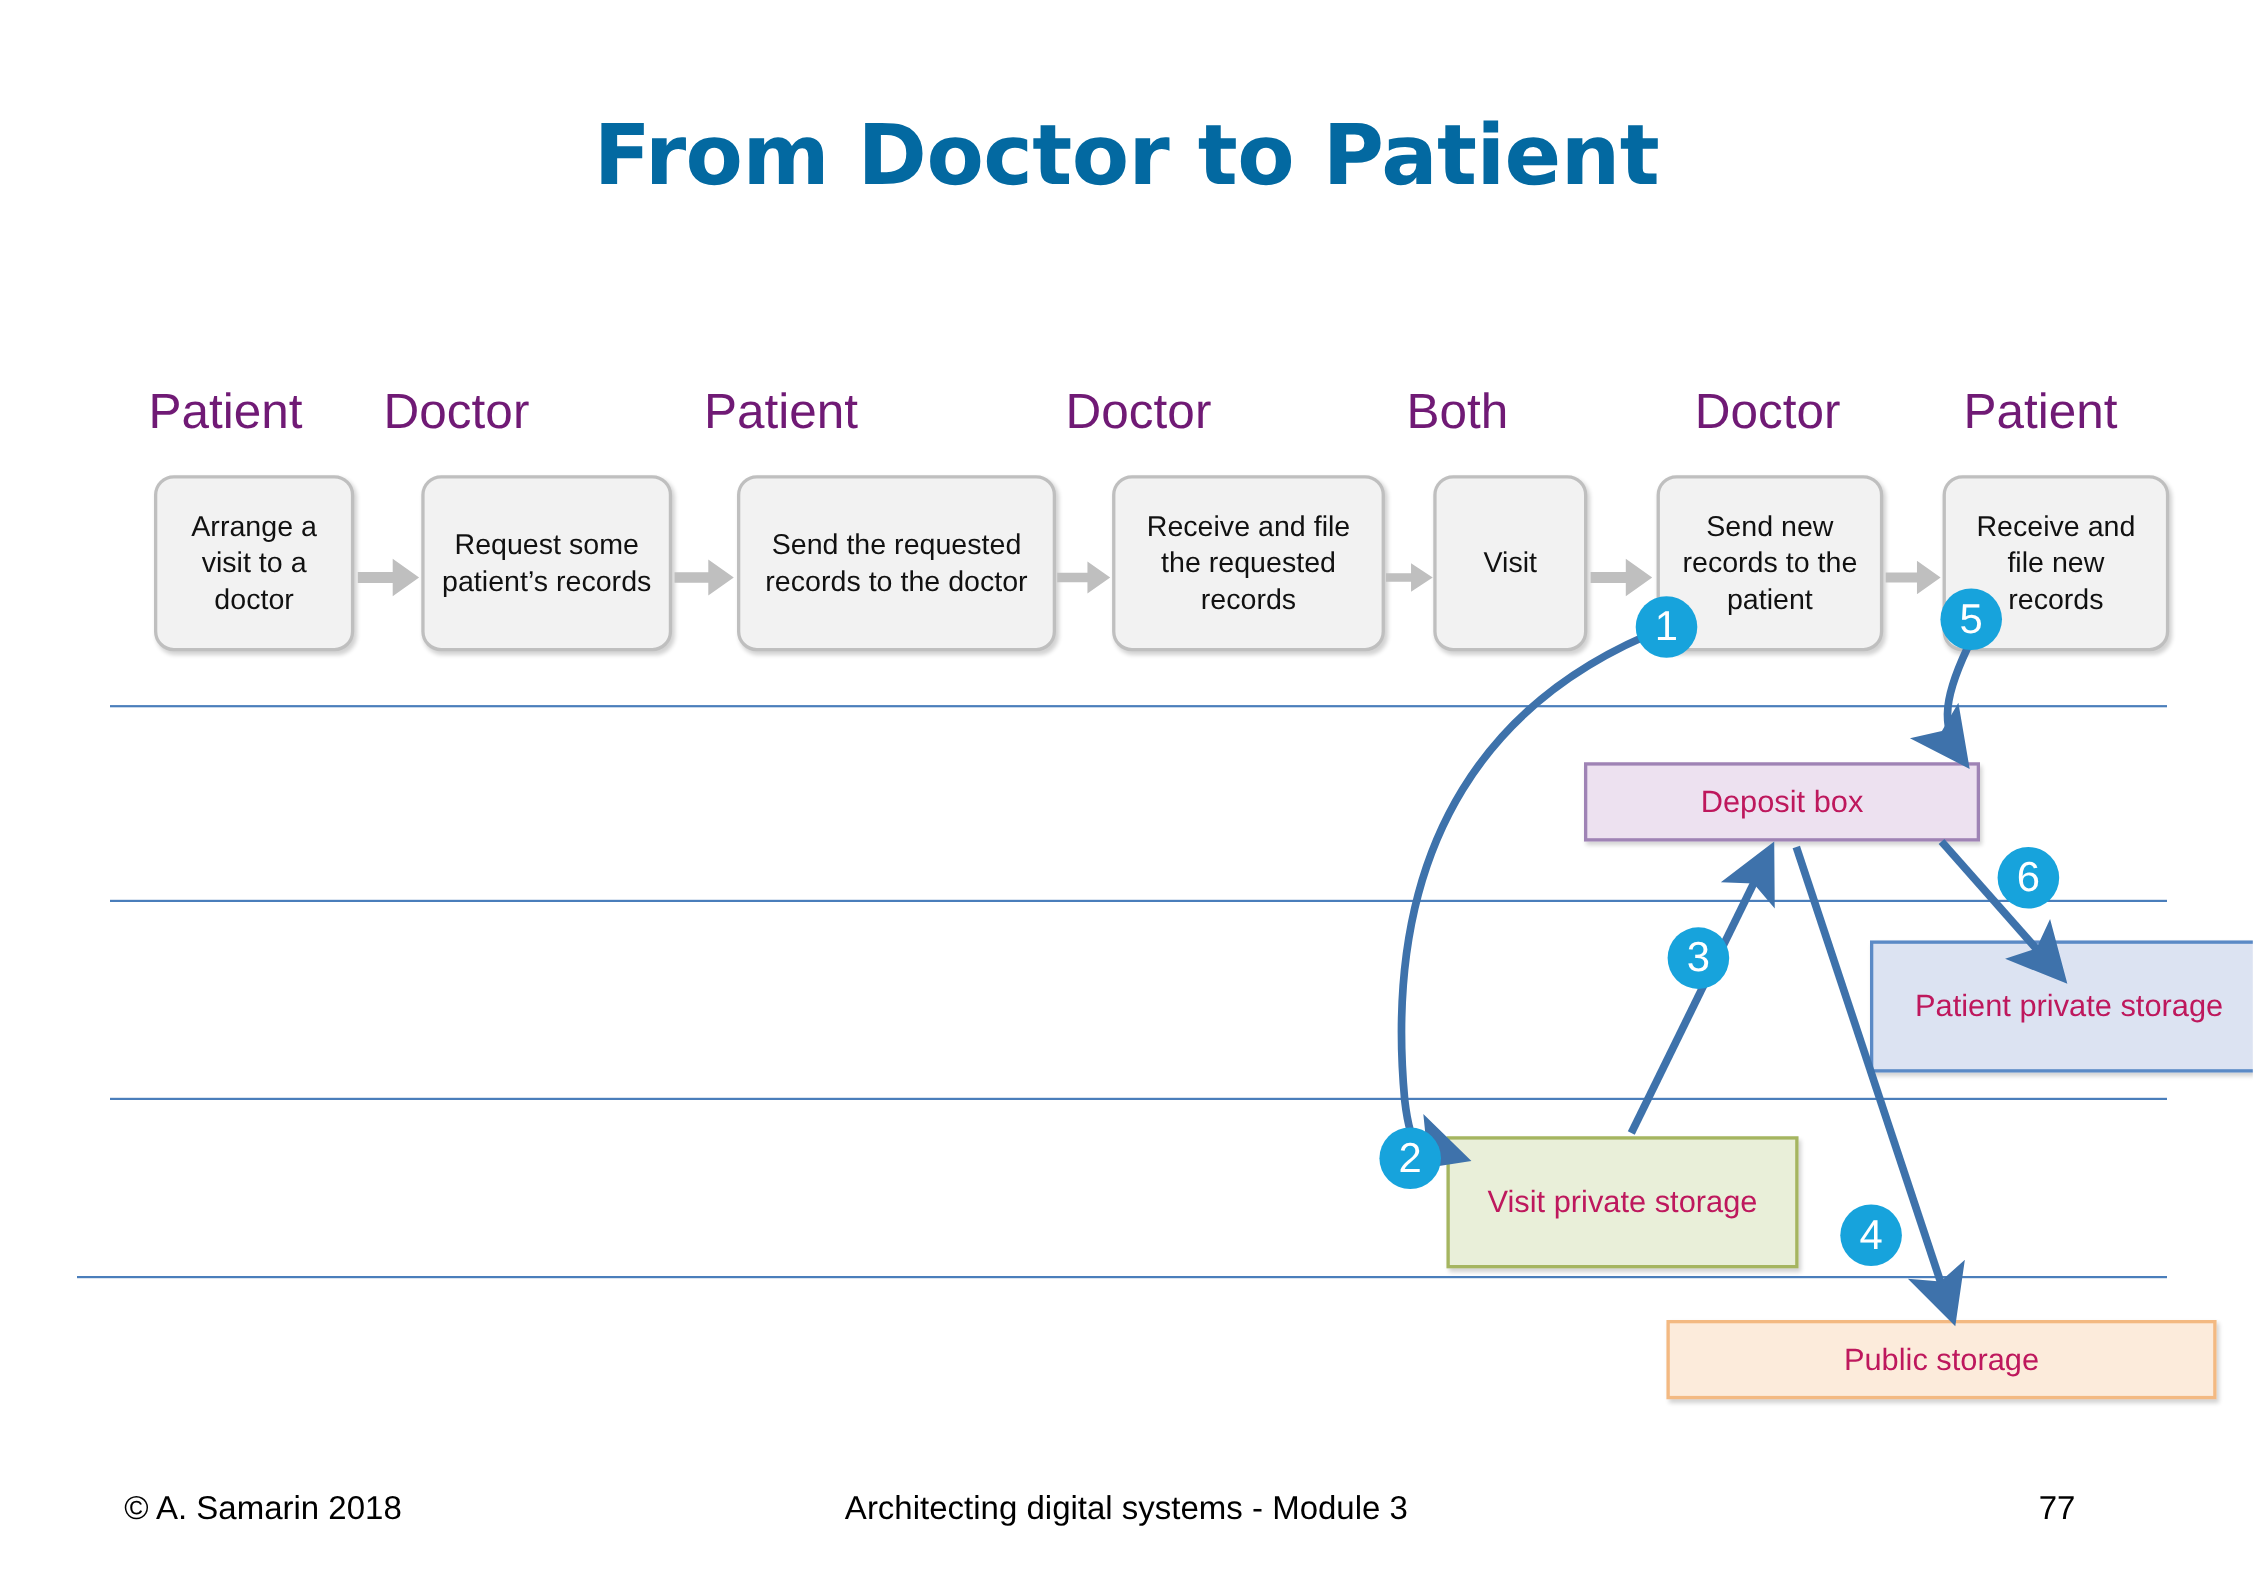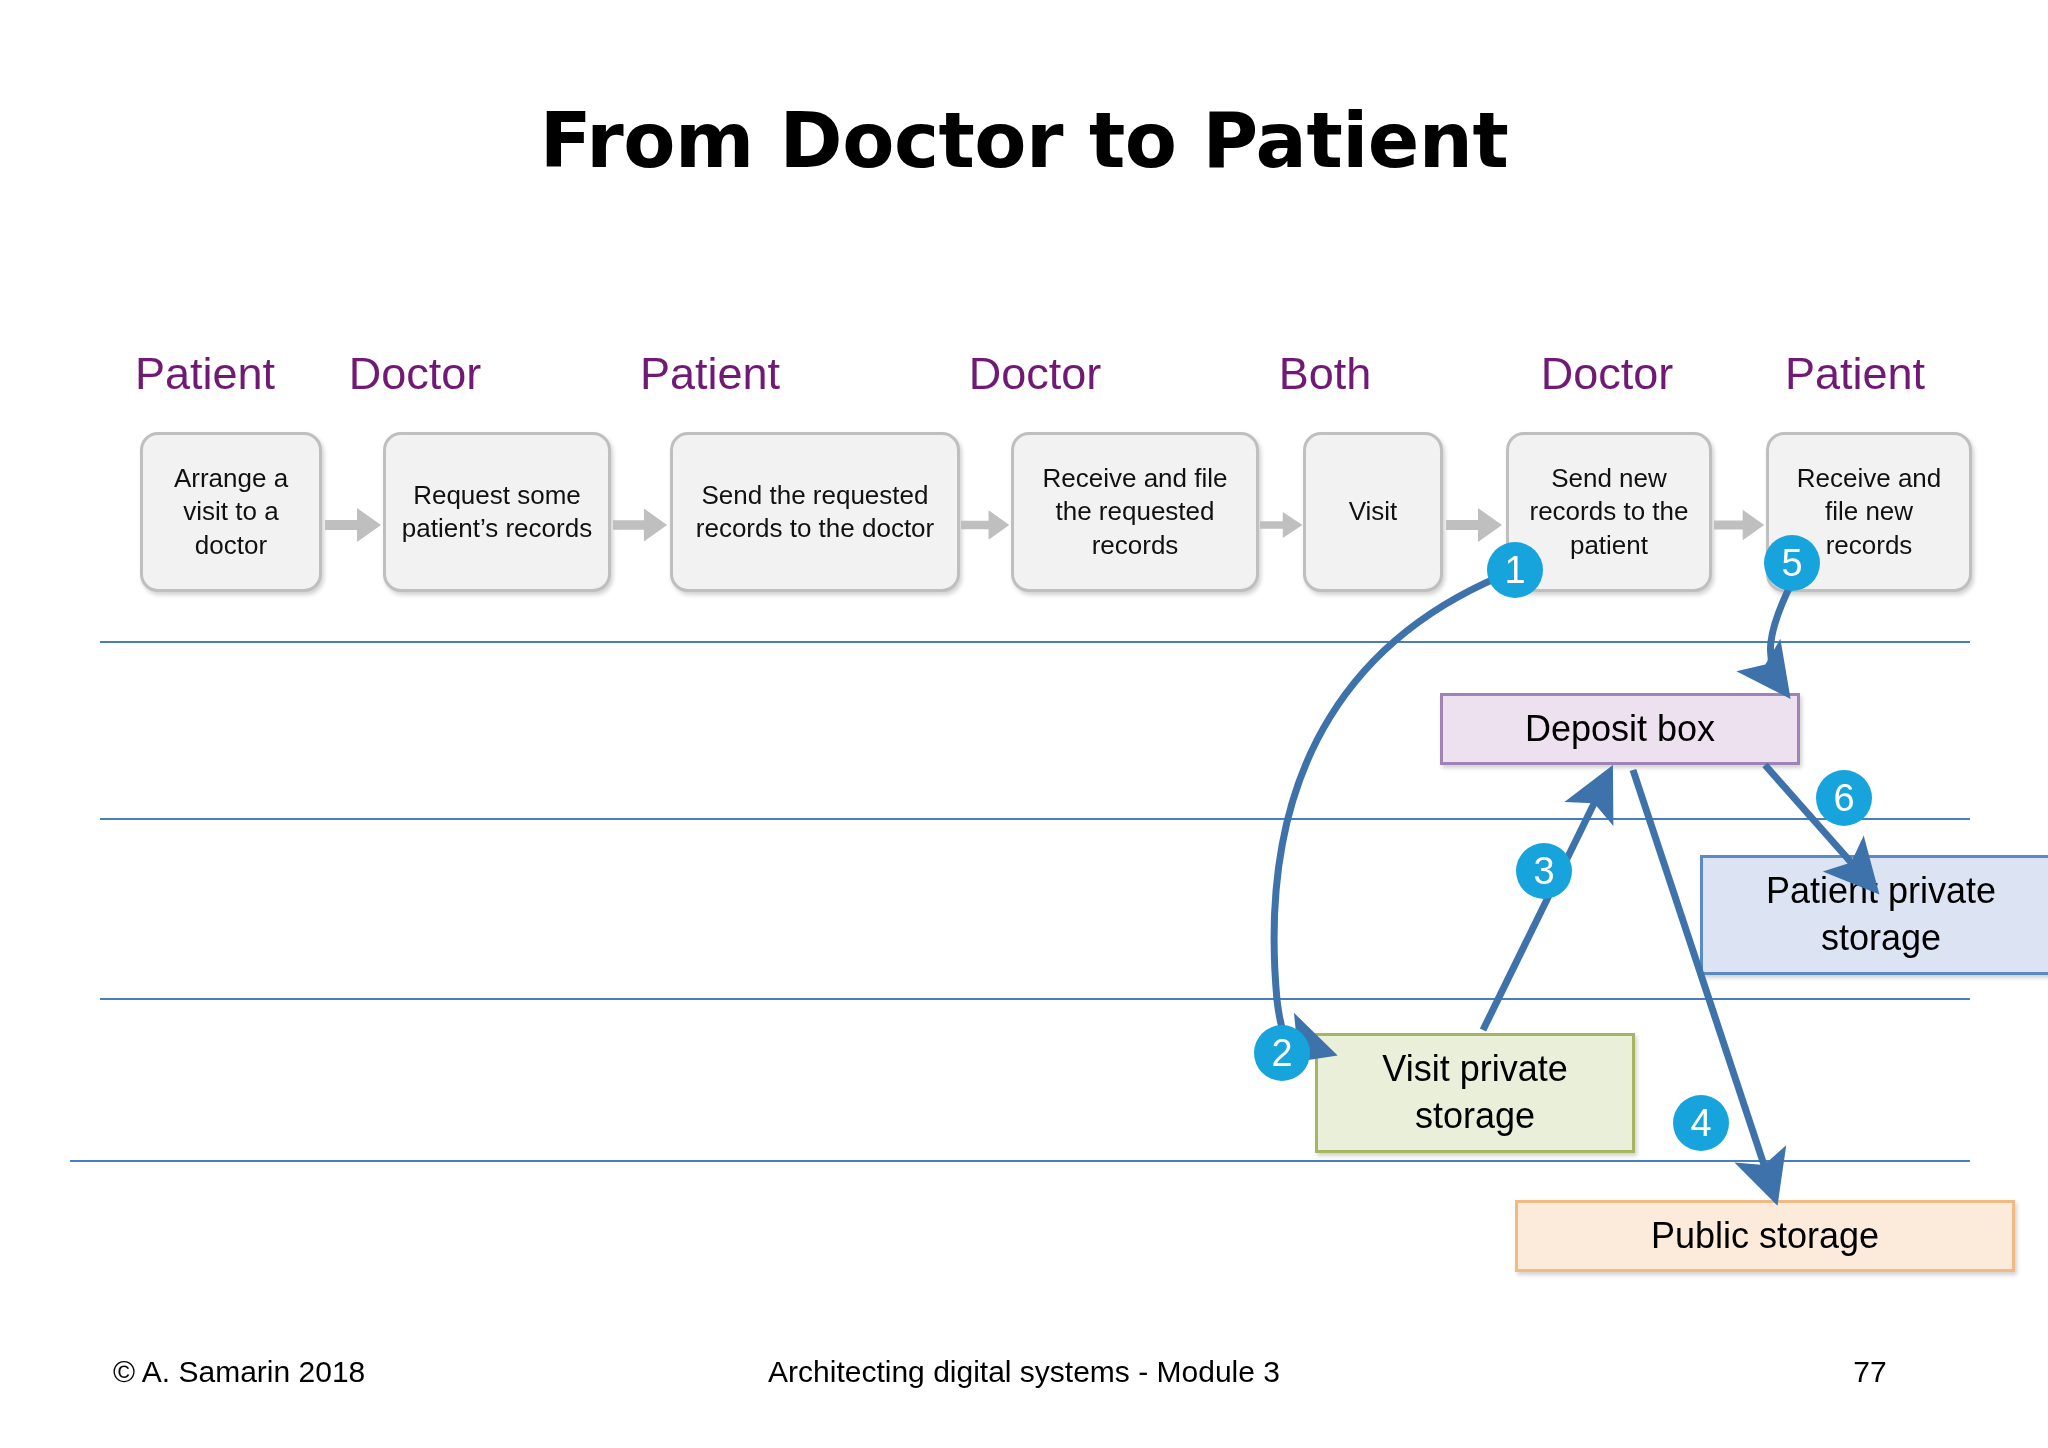--- a/index.html
+++ b/index.html
@@ -27,21 +27,21 @@
   #title {
     position: absolute;
     left: 0;
     top: 96px;
     width: 2048px;
     text-align: center;
     font-size: 76px;
     font-weight: bold;
     letter-spacing: -0.5px;
     font-family: "DejaVu Sans", sans-serif;
-    color: #000000;
+    color: #0369a1;
     white-space: nowrap;
   }
 
   
   .lane-line {
     position: absolute;
     height: 0;
     border-top: 2px solid #4A7EBB;
     left: 100px;
     width: 1870px;
@@ -84,23 +84,23 @@
   }
 
   
   .store-box {
     position: absolute;
     box-sizing: border-box;
     display: flex;
     align-items: center;
     justify-content: center;
     text-align: center;
-    font-size: 36px;
+    font-size: 28px;
     line-height: 1.3;
-    color: #000000;
+    color: #be185d;
   }
   .store-deposit {
     background: #EDE1F0;
     border: 3px solid #9F83B5;
     box-shadow: 2px 3px 4px rgba(0,0,0,0.18);
   }
   .store-patient {
     background: #DCE3F2;
     border: 3px solid #5B8AC6;
     box-shadow: 2px 3px 4px rgba(0,0,0,0.18);

